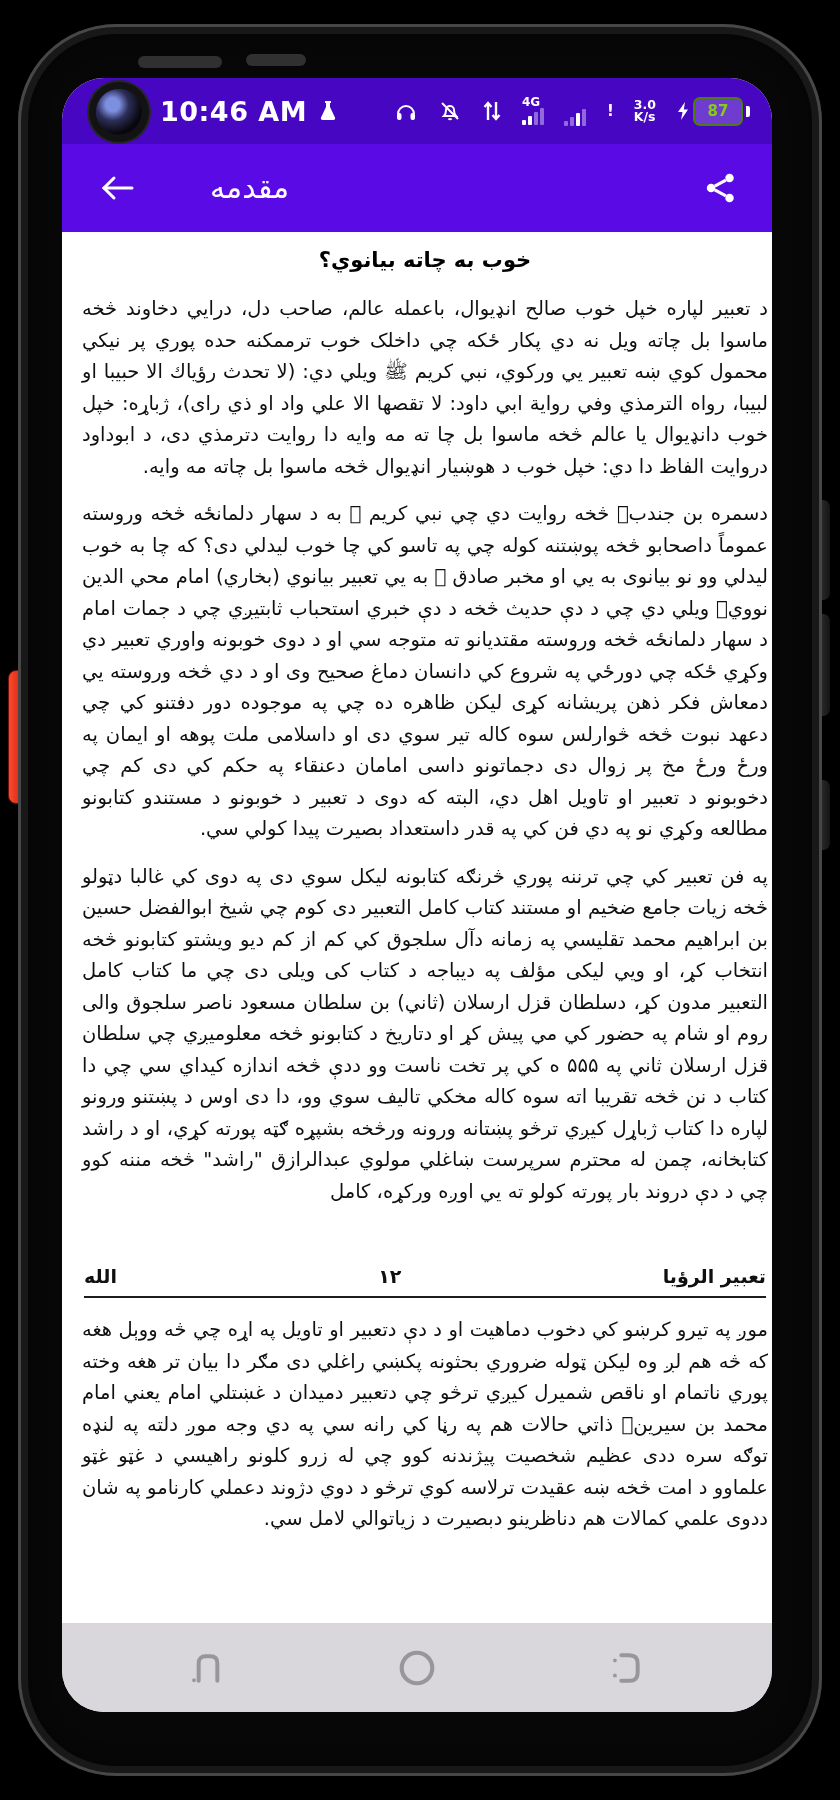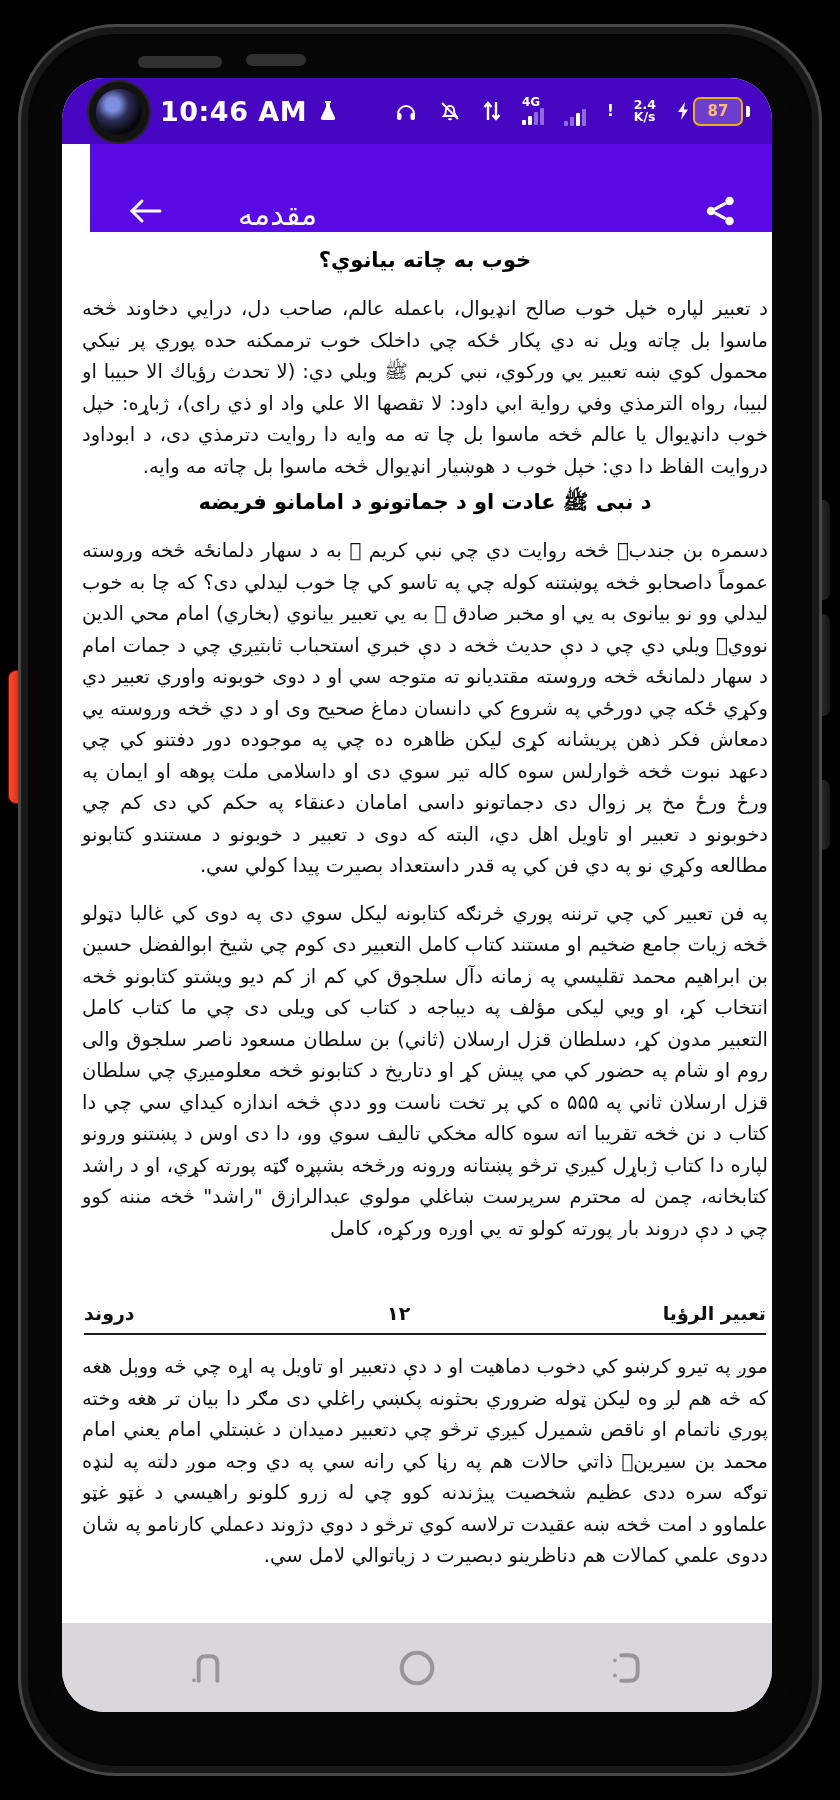--- a/index.html
+++ b/index.html
@@ -31,28 +31,28 @@
   .sb-right{margin-left:auto;display:flex;align-items:center;gap:20px;}
   .sb-icon{display:flex;align-items:center;}
   .bars{display:flex;align-items:flex-end;gap:2px;}
   .bars i{display:block;width:4px;background:#fff;border-radius:1px;}
   .bars i.dim{opacity:.4;}
   .net-badge{font-size:12px;font-weight:700;line-height:10px;}
   .sig-group{display:flex;flex-direction:column;align-items:flex-start;gap:1px;}
   .speed{font-size:12.5px;line-height:12px;font-weight:700;text-align:left;}
   .excl{font-size:15px;font-weight:700;margin-left:1px;}
   .battery{display:flex;align-items:center;gap:3px;}
-  .bat-body{width:46px;height:25px;border:2px solid #eab308;border-radius:7px;
+  .bat-body{width:46px;height:25px;border:2px solid #4d7c0f;border-radius:7px;
             background:rgba(255,255,255,.22);display:flex;align-items:center;justify-content:center;
-            font-size:15px;font-weight:700;color:#fdba74;}
+            font-size:15px;font-weight:700;color:#84cc16;}
   .bat-nub{width:4px;height:11px;background:#fff;border-radius:0 2px 2px 0;}
 
   
-  .appbar{height:88px;background:#5a0ae5;display:flex;align-items:flex-end;
-          padding:0 30px 0 34px;box-sizing:border-box;color:#fff;margin-left:28px;}
+  .appbar{height:88px;background:#5a0ae5;display:flex;align-items:center;
+          padding:0 30px 0 34px;box-sizing:border-box;color:#fff;}
   .back-btn{width:42px;height:42px;display:flex;align-items:center;justify-content:center;cursor:pointer;}
   .appbar-title{font-size:30px;margin-left:72px;margin-top:-2px;}
   .share-btn{margin-left:auto;width:42px;height:42px;display:flex;align-items:center;justify-content:center;cursor:pointer;}
 
   
   .page{flex:1;background:#fff;overflow:hidden;padding:8px 4px 0 20px;box-sizing:border-box;
         direction:rtl;color:#101010;}
   .page h3{margin:4px 0 3px 0;text-align:center;font-size:21px;font-weight:700;color:#000;line-height:33px;}
   .page p{margin:16px 0 2px 0;font-size:19.5px;line-height:31.5px;text-align:justify;font-weight:500;}
   .page-break{display:flex;justify-content:space-between;align-items:flex-end;
@@ -124,21 +124,21 @@
         <div class="sig-group" style="justify-content:flex-end;">
           <span class="bars" style="margin-top:12px;">
               <i class="dim" style="height:5px"></i>
               <i class="dim" style="height:9px"></i>
               <i style="height:13px"></i>
               <i class="dim" style="height:17px"></i>
             </span>
         </div>
         <span class="excl">!</span>
         <div class="speed">
-          <div>2.4</div>
+          <div>3.0</div>
           <div>K/s</div>
         </div>
         <div class="battery">
           <svg width="14" height="20" viewBox="0 0 14 20">
               <polygon points="9,1 2,11 6.5,11 5,19 12,8.5 7.8,8.5" fill="#fff"></polygon>
             </svg>
           <span class="bat-body">87</span>
           <span class="bat-nub"></span>
         </div>
       </div>
@@ -159,28 +159,27 @@
             <circle cx="18" cy="19" r="3" fill="#fff"></circle>
           <line x1="7.6" y1="10.6" x2="15.4" y2="6.4" stroke="#fff" stroke-width="2.2"></line>
           <line x1="7.6" y1="13.4" x2="15.4" y2="17.6" stroke="#fff" stroke-width="2.2"></line>
           </svg>
       </div>
     </div>
 
     <div class="page">
       <h3>خوب به چاته بيانوي؟</h3>
       <p>د تعبير لپاره خپل خوب صالح انډيوال، باعمله عالم، صاحب دل، درايي دخاوند څخه ماسوا بل چاته ويل نه دي پکار ځکه چي داخلک خوب ترممکنه حده پوري پر نيکي محمول کوي ښه تعبير يي ورکوي، نبي کريم ﷺ ويلي دي: (لا تحدث رؤياك الا حبيبا او لبيبا، رواه الترمذي وفي رواية ابي داود: لا تقصها الا علي واد او ذي رای)، ژباړه: خپل خوب دانډيوال يا عالم څخه ماسوا بل چا ته مه وايه دا روايت دترمذي دی، د ابوداود دروايت الفاظ دا دي: خپل خوب د هوښيار انډيوال څخه ماسوا بل چاته مه وايه.</p>
-      <h3>د نبی ﷺ عادت او د جماتونو د امامانو فريضه</h3>
       <p>دسمره بن جندبؓ څخه روايت دي چي نبي کريم ﷺ به د سهار دلمانځه څخه وروسته عموماً داصحابو څخه پوښتنه کوله چي په تاسو کي چا خوب ليدلي دی؟ که چا به خوب ليدلي وو نو بيانوی به يي او مخبر صادق ﷺ به يي تعبير بيانوي (بخاري) امام محي الدين نوويؒ ويلي دي چي د دې حديث څخه د دې خبري استحباب ثابتيږي چي د جمات امام د سهار دلمانځه څخه وروسته مقتديانو ته متوجه سي او د دوی خوبونه واوري تعبير دي وکړي ځکه چي دورځي په شروع کي دانسان دماغ صحيح وی او د دي څخه وروسته يي دمعاش فکر ذهن پريشانه کړی ليکن ظاهره ده چي په موجوده دور دفتنو کي چي دعهد نبوت څخه څوارلس سوه کاله تير سوي دی او داسلامی ملت پوهه او ايمان په ورځ ورځ مخ پر زوال دی دجماتونو داسی امامان دعنقاء په حکم کي دی کم چي دخوبونو د تعبير او تاويل اهل دي، البته که دوی د تعبير د خوبونو د مستندو کتابونو مطالعه وکړي نو په دي فن کي په قدر داستعداد بصيرت پيدا کولي سي.</p>
       <p>په فن تعبير کي چي ترننه پوري څرنګه کتابونه ليکل سوي دی په دوی کي غالبا دټولو څخه زيات جامع ضخيم او مستند کتاب کامل التعبير دی کوم چي شيخ ابوالفضل حسين بن ابراهيم محمد تقليسي په زمانه دآل سلجوق کي کم از کم ديو ويشتو کتابونو څخه انتخاب کړ، او ويي ليکی مؤلف په ديباجه د کتاب کی ويلی دی چي ما کتاب کامل التعبير مدون کړ، دسلطان قزل ارسلان (ثاني) بن سلطان مسعود ناصر سلجوق والی روم او شام په حضور کي مي پيش کړ او دتاريخ د کتابونو څخه معلوميږي چي سلطان قزل ارسلان ثاني په ۵۵۵ ه کي پر تخت ناست وو ددې څخه اندازه کيداي سي چي دا کتاب د نن څخه تقريبا اته سوه کاله مخکي تاليف سوي وو، دا دی اوس د پښتنو ورونو لپاره دا کتاب ژباړل کيږي ترڅو پښتانه ورونه ورڅخه بشپړه ګټه پورته کړي، او د راشد کتابخانه، چمن له محترم سرپرست ښاغلي مولوي عبدالرازق "راشد" څخه مننه کوو چي د دې دروند بار پورته کولو ته يي اوږه ورکړه، کامل</p>
 
       <div class="page-break">
         <span>تعبير الرؤيا</span>
         <span>۱۲</span>
-        <span>دروند</span>
+        <span>الله</span>
       </div>
 
       <p>موږ په تيرو کرښو کي دخوب دماهيت او د دې دتعبير او تاويل په اړه چي څه ووېل هغه که څه هم لږ وه ليکن ټوله ضروري بحثونه پکښي راغلي دی مګر دا بيان تر هغه وخته پوري ناتمام او ناقص شميرل کيږي ترڅو چي دتعبير دميدان د غښتلي امام يعني امام محمد بن سيرينؒ ذاتي حالات هم په رڼا کي رانه سي په دي وجه موږ دلته په لنډه توګه سره ددی عظيم شخصيت پيژندنه کوو چي له زرو کلونو راهيسي د غټو غټو علماوو د امت څخه ښه عقيدت ترلاسه کوي ترڅو د دوي دژوند دعملي کارنامو په شان ددوی علمي کمالات هم دناظرينو دبصيرت د زياتوالي لامل سي.</p>
     </div>
 
     <div class="navbar">
       <div class="nav-btn">
         <svg width="42" height="42" viewBox="0 0 36 36" fill="none" stroke="#97969b" stroke-width="3.4" stroke-linecap="round">
           <path d="M10 29 V14 Q10 8 16 8 h4 Q26 8 26 14 V29"></path>
           <rect x="4.5" y="27" width="3" height="3" rx="1" fill="#97969b" stroke="none"></rect>

